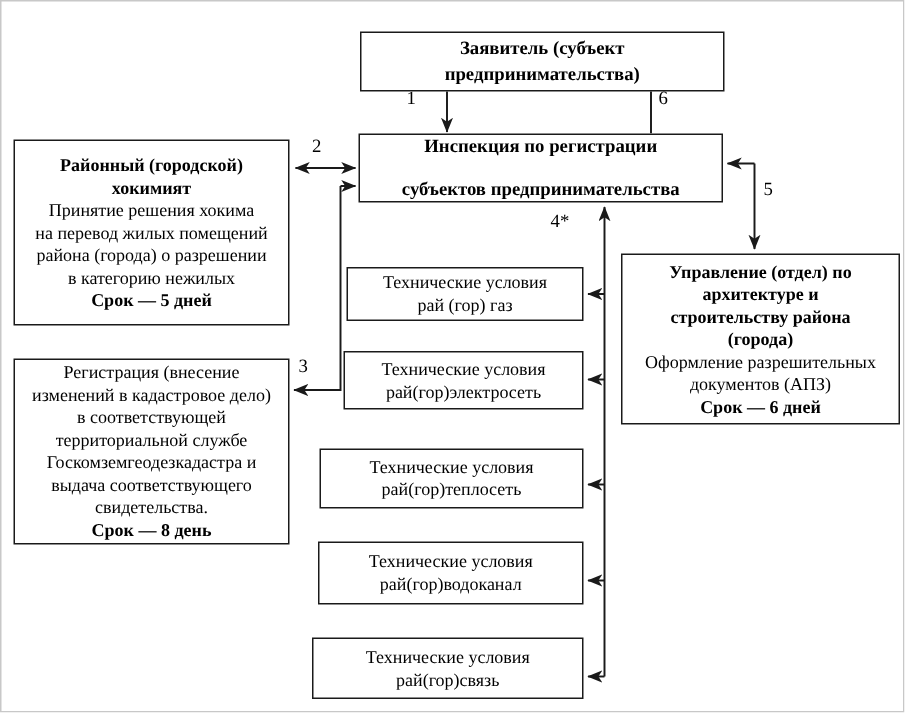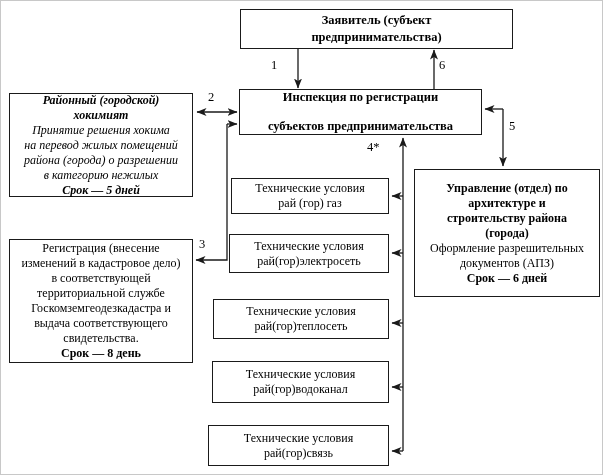--- a/index.html
+++ b/index.html
@@ -64,52 +64,52 @@
     <path d="M502,108 L502,165" stroke="#1a1a1a" stroke-width="1.3" fill="none" marker-end="url(#ah)"></path>
 
     <path d="M402,450 L402,137" stroke="#1a1a1a" stroke-width="1.3" fill="none" marker-end="url(#ah)"></path>
     <path d="M402,195 L391,195" stroke="#1a1a1a" stroke-width="1.3" fill="none" marker-end="url(#ah)"></path>
     <path d="M402,252 L391,252" stroke="#1a1a1a" stroke-width="1.3" fill="none" marker-end="url(#ah)"></path>
     <path d="M402,322 L391,322" stroke="#1a1a1a" stroke-width="1.3" fill="none" marker-end="url(#ah)"></path>
     <path d="M402,386 L391,386" stroke="#1a1a1a" stroke-width="1.3" fill="none" marker-end="url(#ah)"></path>
     <path d="M402,450 L391,450" stroke="#1a1a1a" stroke-width="1.3" fill="none" marker-end="url(#ah)"></path>
   </svg>
 
-  <div class="node" style="left:239px;top:8px;width:273px;height:40px;">
+  <div class="node" style="left:239px;top:20px;width:243px;height:40px;">
     <span class="ln hdr">Заявитель (субъект</span>
     <span class="ln hdr">предпринимательства)</span>
   </div>
 
   <div class="node" style="left:238px;top:88px;width:243px;height:46px;gap:12px;">
     <span class="ln hdr">Инспекция по регистрации</span>
     <span class="ln hdr">субъектов предпринимательства</span>
   </div>
 
-  <div class="node" style="left:8px;top:92px;width:184px;height:104px;font-style:italic;">
+  <div class="node" style="left:8px;top:92px;width:184px;height:124px;">
     <span class="ln b">Районный (городской)</span>
     <span class="ln b">хокимият</span>
     <span class="ln">Принятие решения хокима</span>
     <span class="ln">на перевод жилых помещений</span>
     <span class="ln">района (города) о разрешении</span>
     <span class="ln">в категорию нежилых</span>
     <span class="ln b">Срок — 5 дней</span>
   </div>
 
   <div class="node" style="left:8px;top:238px;width:184px;height:124px;">
     <span class="ln">Регистрация (внесение</span>
     <span class="ln">изменений в кадастровое дело)</span>
     <span class="ln">в соответствующей</span>
     <span class="ln">территориальной службе</span>
     <span class="ln">Госкомземгеодезкадастра и</span>
     <span class="ln">выдача соответствующего</span>
     <span class="ln">свидетельства.</span>
     <span class="ln b">Срок — 8 день</span>
   </div>
 
-  <div class="node" style="left:413px;top:168px;width:186px;height:128px;">
+  <div class="node" style="left:413px;top:168px;width:186px;height:114px;">
     <span class="ln b">Управление (отдел) по</span>
     <span class="ln b">архитектуре и</span>
     <span class="ln b">строительству района</span>
     <span class="ln b">(города)</span>
     <span class="ln">Оформление разрешительных</span>
     <span class="ln">документов (АПЗ)</span>
     <span class="ln b">Срок — 6 дней</span>
   </div>
 
   <div class="node" style="left:230px;top:177px;width:158px;height:36px;">

